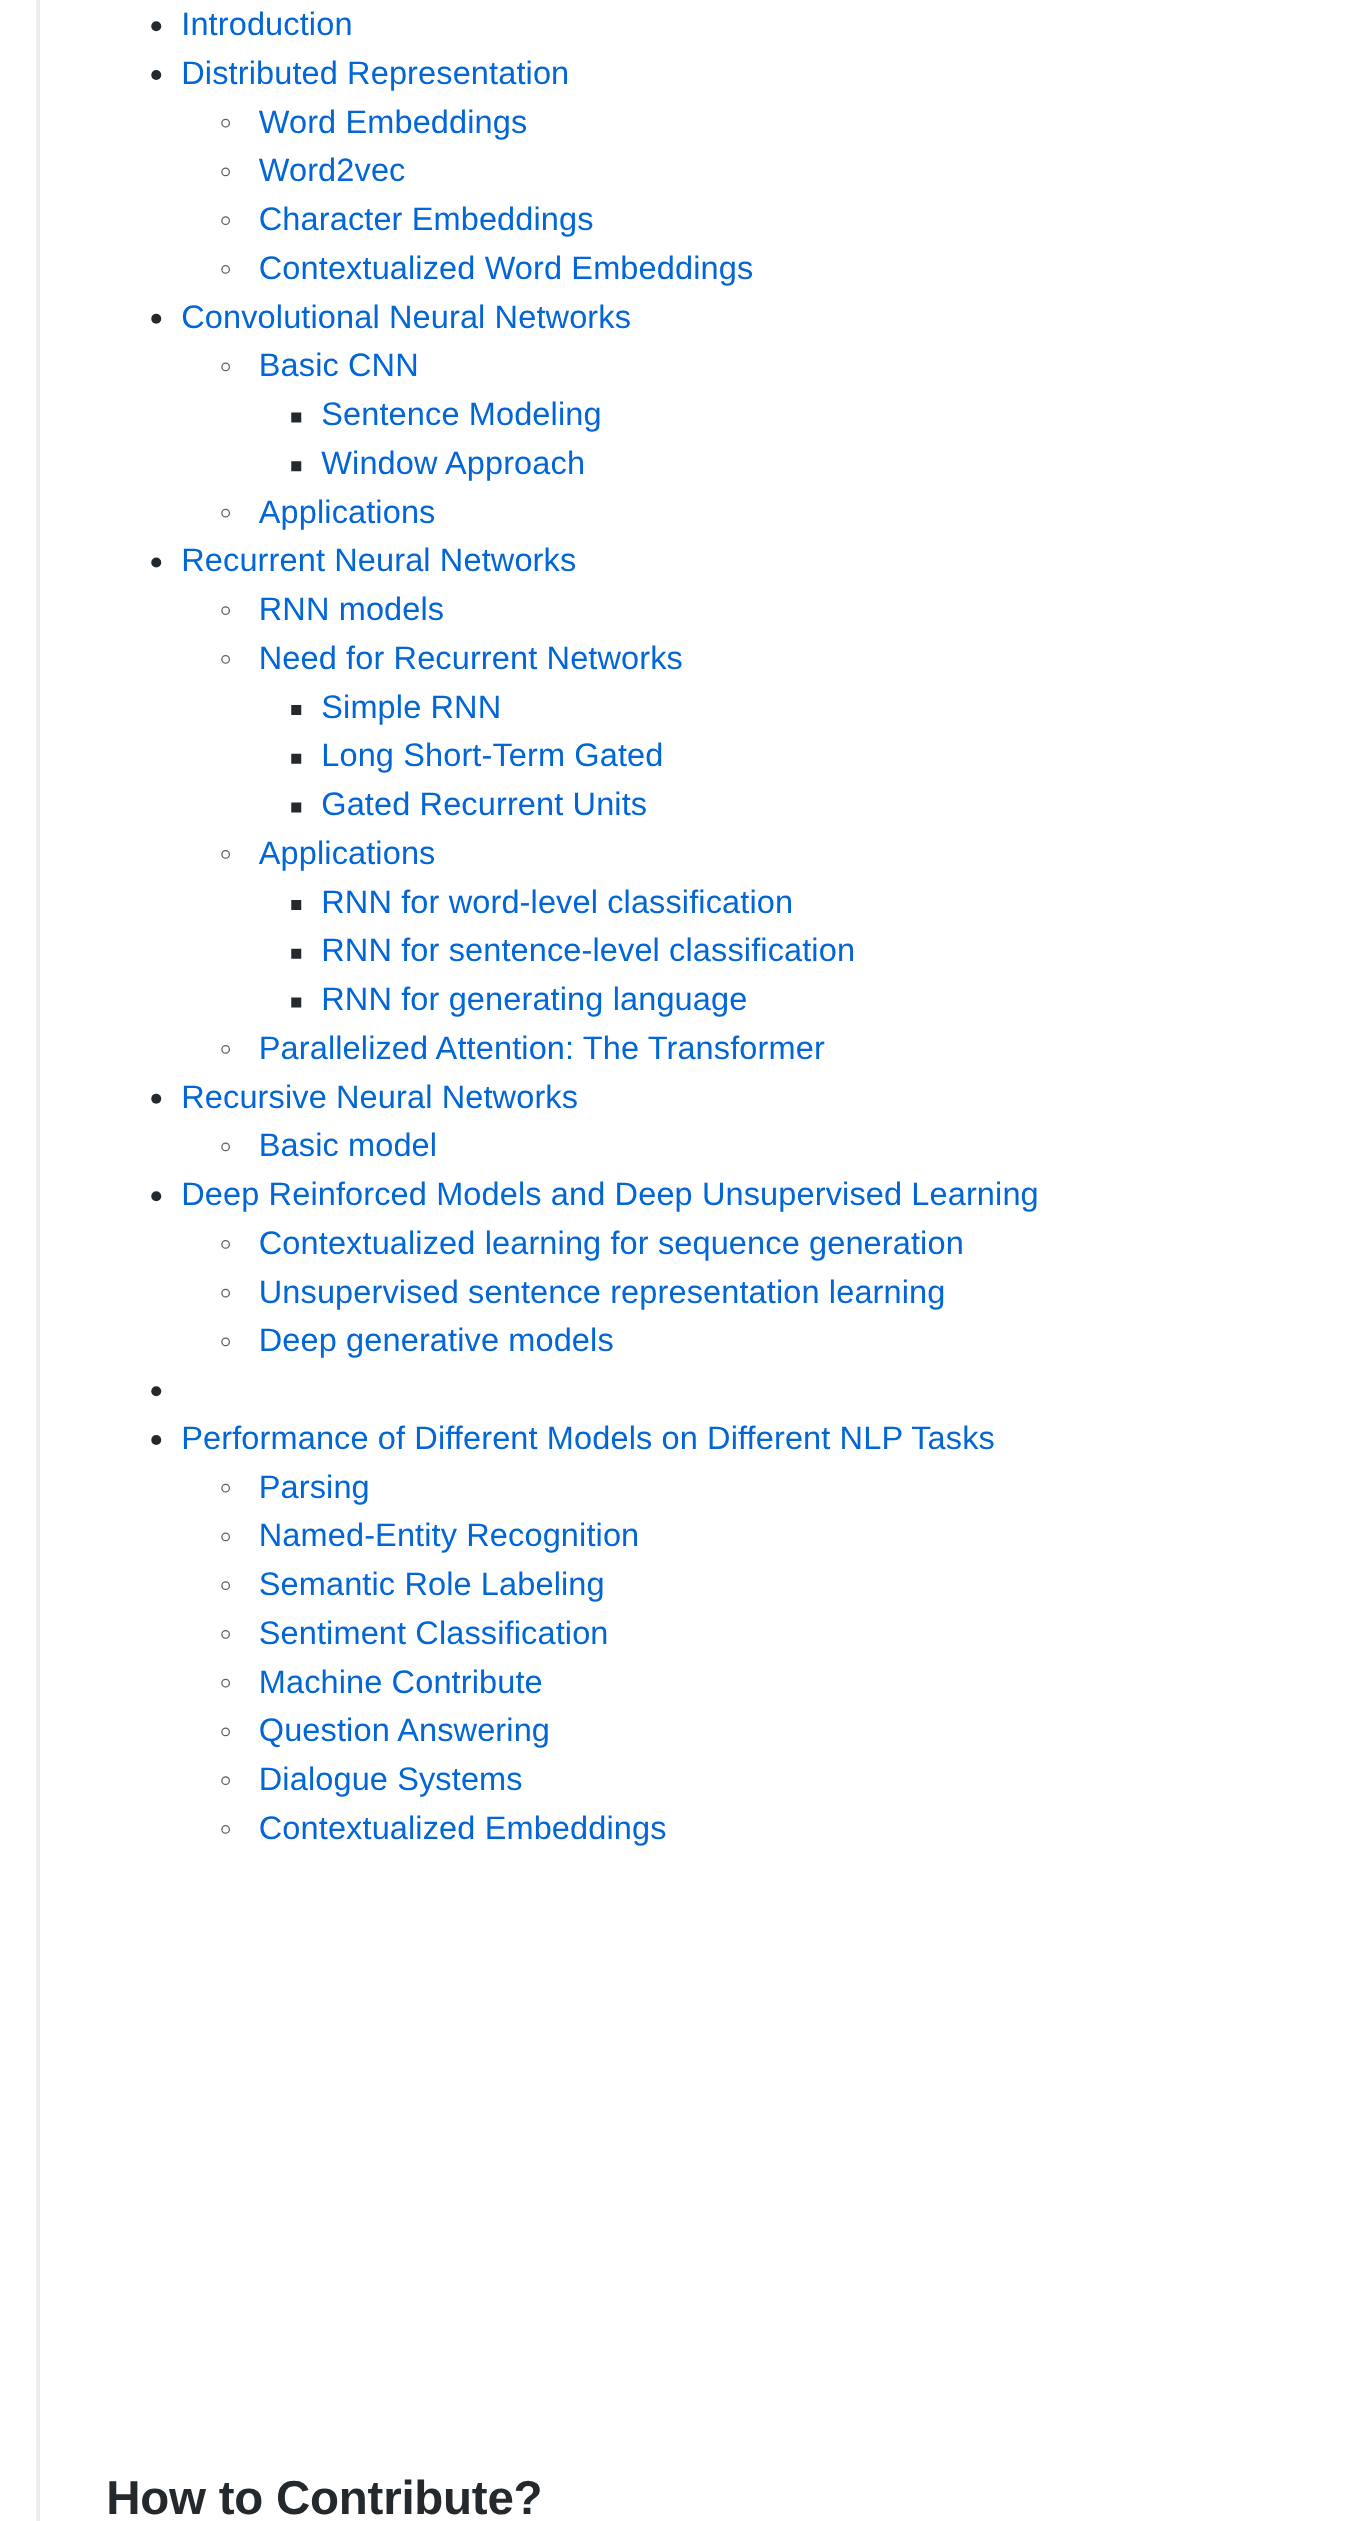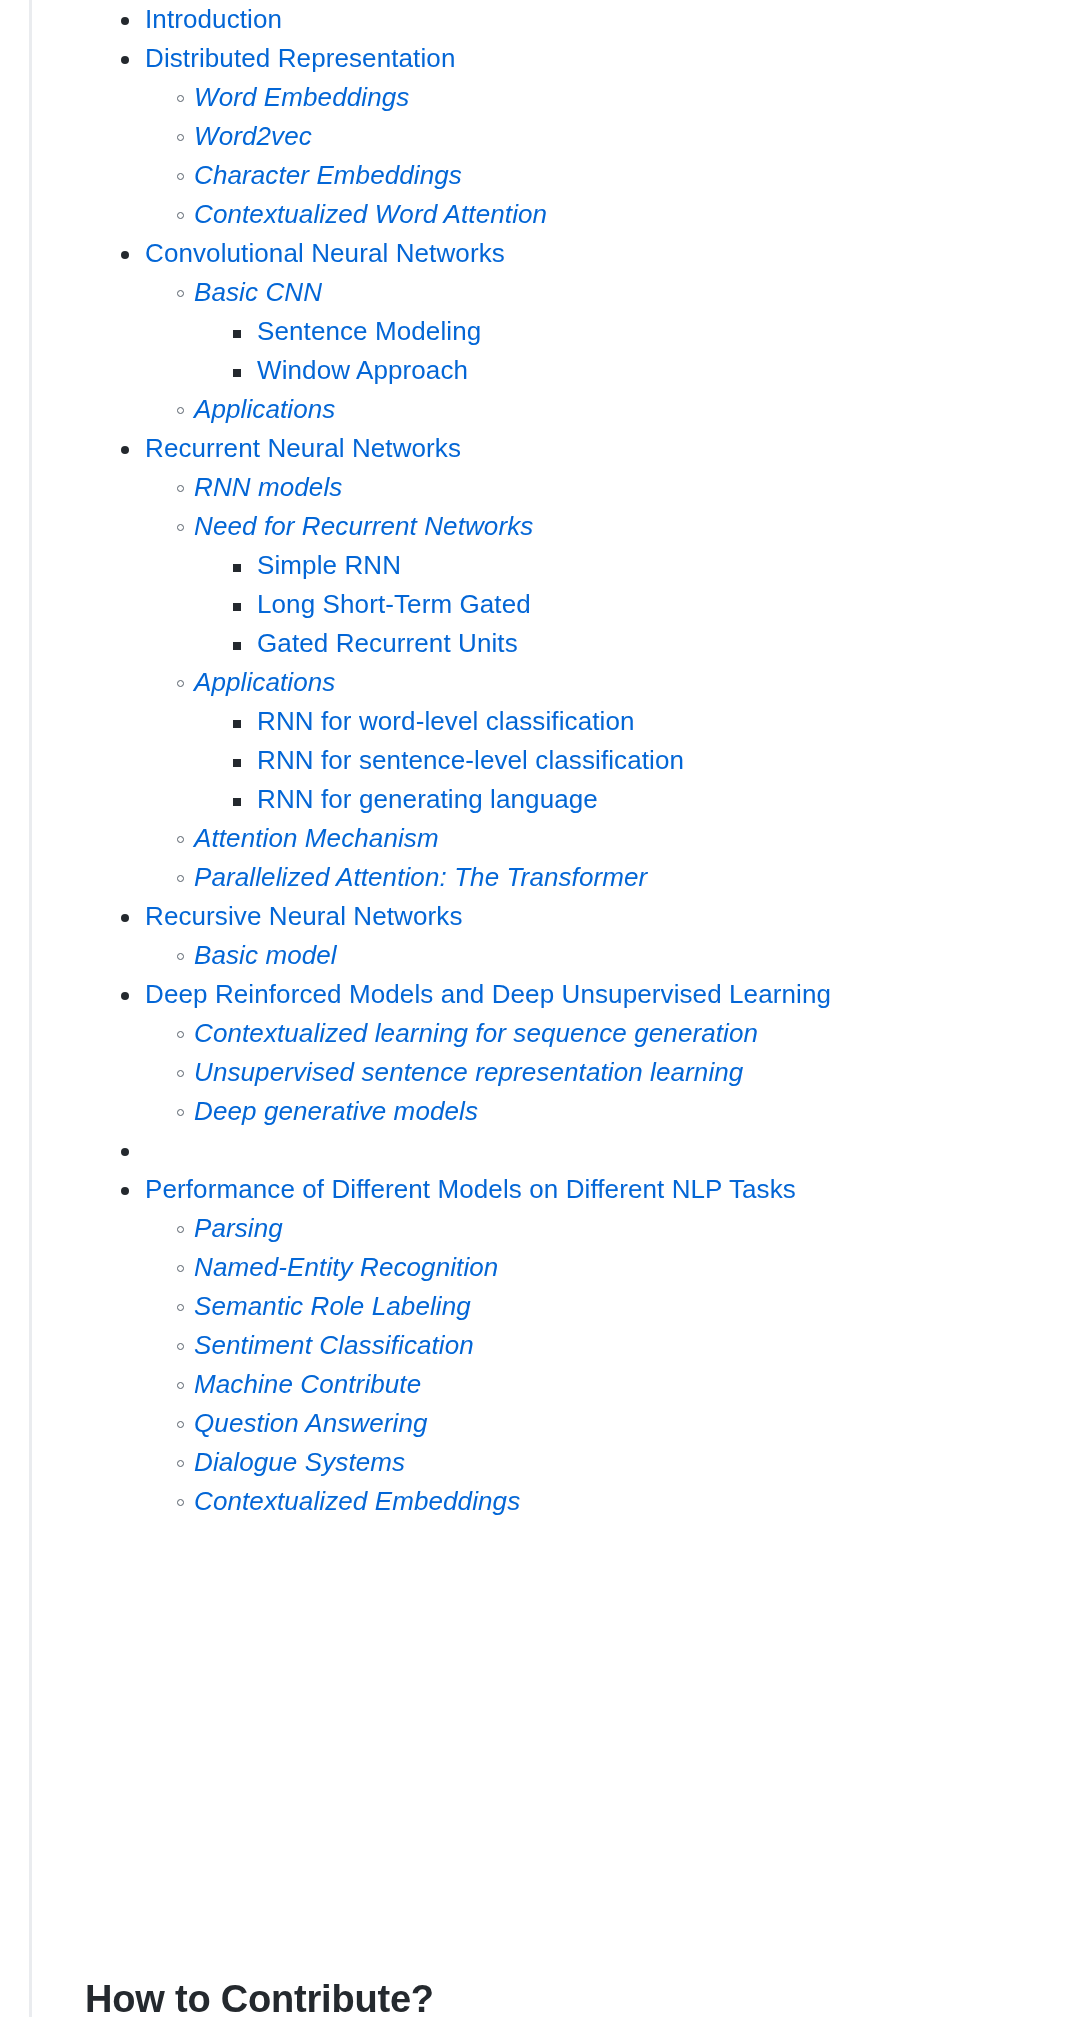--- a/index.html
+++ b/index.html
@@ -68,21 +68,21 @@
   .lvl2 > .bullet {
     left: 177px;
     top: 17px;
     width: 7px;
     height: 7px;
     border-radius: 50%;
     background: transparent;
     border: 1px solid #57606a;
     box-sizing: border-box;
   }
-  .lvl2 > .label { left: 194px; font-style: italic; }
+  .lvl2 > .label { left: 207px; }
 
   
   .lvl3 > .bullet {
     left: 233px;
     top: 18px;
     width: 8px;
     height: 8px;
     background: #24292e;
   }
   .lvl3 > .label { left: 257px; text-align: right; }
@@ -133,21 +133,21 @@
       <div class="row lvl2">
         <span class="bullet"></span>
         <a class="label" href="#">Word2vec</a>
       </div>
       <div class="row lvl2">
         <span class="bullet"></span>
         <a class="label" href="#">Character Embeddings</a>
       </div>
       <div class="row lvl2">
         <span class="bullet"></span>
-        <a class="label" href="#">Contextualized Word Attention</a>
+        <a class="label" href="#">Contextualized Word Embeddings</a>
       </div>
       <div class="row lvl1">
         <span class="bullet"></span>
         <a class="label" href="#">Convolutional Neural Networks</a>
       </div>
       <div class="row lvl2">
         <span class="bullet"></span>
         <a class="label" href="#">Basic CNN</a>
       </div>
       <div class="row lvl3">
@@ -197,24 +197,20 @@
       <div class="row lvl3">
         <span class="bullet"></span>
         <a class="label" href="#">RNN for sentence-level classification</a>
       </div>
       <div class="row lvl3">
         <span class="bullet"></span>
         <a class="label" href="#">RNN for generating language</a>
       </div>
       <div class="row lvl2">
         <span class="bullet"></span>
-        <a class="label" href="#">Attention Mechanism</a>
-      </div>
-      <div class="row lvl2">
-        <span class="bullet"></span>
         <a class="label" href="#">Parallelized Attention: The Transformer</a>
       </div>
       <div class="row lvl1">
         <span class="bullet"></span>
         <a class="label" href="#">Recursive Neural Networks</a>
       </div>
       <div class="row lvl2">
         <span class="bullet"></span>
         <a class="label" href="#">Basic model</a>
       </div>

